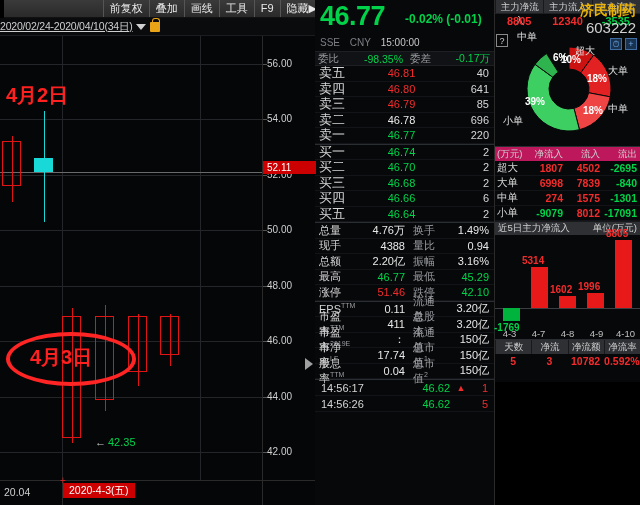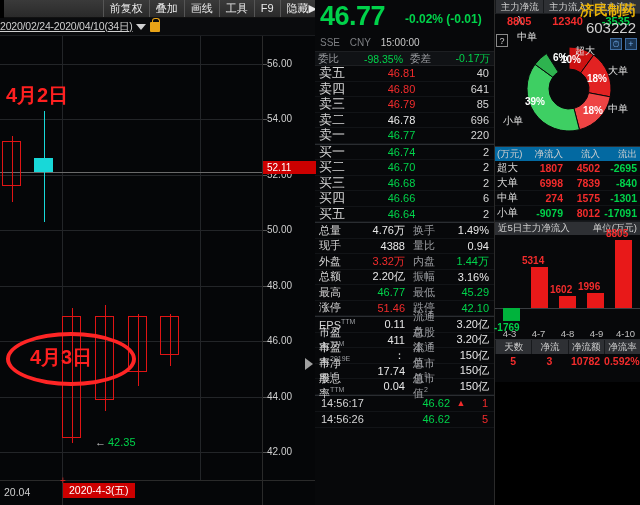--- a/index.html
+++ b/index.html
@@ -203,21 +203,21 @@
   .donut-wrap { position: relative; height: 118px; }
   .help-icon {
     position: absolute; left: 1px; top: 6px;
     width: 12px; height: 13px; border: 1px solid #8a8a8a;
     color: #c8c8c8; font-size: 9px; text-align: center; line-height: 12px;
   }
   .dlbl { position: absolute; font-size: 10px; color: #e0e0e0; white-space: nowrap; }
   .dpct { position: absolute; font-size: 10px; font-weight: bold; color: #fff; white-space: nowrap; }
 
   .fltable { border-top: 1px solid #2a2d31; }
-  .fl-thead { display: flex; height: 14px; background: #0369a1; }
+  .fl-thead { display: flex; height: 14px; background: #be185d; }
   .fl-th { font-size: 9.5px; color: #d0d0d0; line-height: 14px; }
   .fl-th.c0 { width: 34px; padding-left: 2px; }
   .fl-th.c1 { flex: 1; text-align: right; padding-right: 3px; }
   .fl-tr { display: flex; height: 15px; border-bottom: 1px solid #121417; font-size: 10.5px; align-items: center; }
   .fl-td0 { width: 34px; color: #d5d5d5; padding-left: 2px; }
   .fl-td { flex: 1; text-align: right; padding-right: 3px; font-weight: bold; }
 
   .bar-title {
     height: 14px; font-size: 9.5px; color: #d0d0d0;
     background: #2e3034; display: flex; align-items: center;
@@ -421,26 +421,20 @@
           <span class="s-l2">换手</span>
           <span class="s-v2 white">1.49%</span>
         </div>
         <div class="srow">
           <span class="s-l1">现手</span>
           <span class="s-v1 white">4388</span>
           <span class="s-l2">量比</span>
           <span class="s-v2 white">0.94</span>
         </div>
         <div class="srow">
-          <span class="s-l1">外盘</span>
-          <span class="s-v1 up">3.32万</span>
-          <span class="s-l2">内盘</span>
-          <span class="s-v2 down">1.44万</span>
-        </div>
-        <div class="srow">
           <span class="s-l1">总额</span>
           <span class="s-v1 white">2.20亿</span>
           <span class="s-l2">振幅</span>
           <span class="s-v2 white">3.16%</span>
         </div>
         <div class="srow">
           <span class="s-l1">最高</span>
           <span class="s-v1 down">46.77</span>
           <span class="s-l2">最低</span>
           <span class="s-v2 down">45.29</span>

